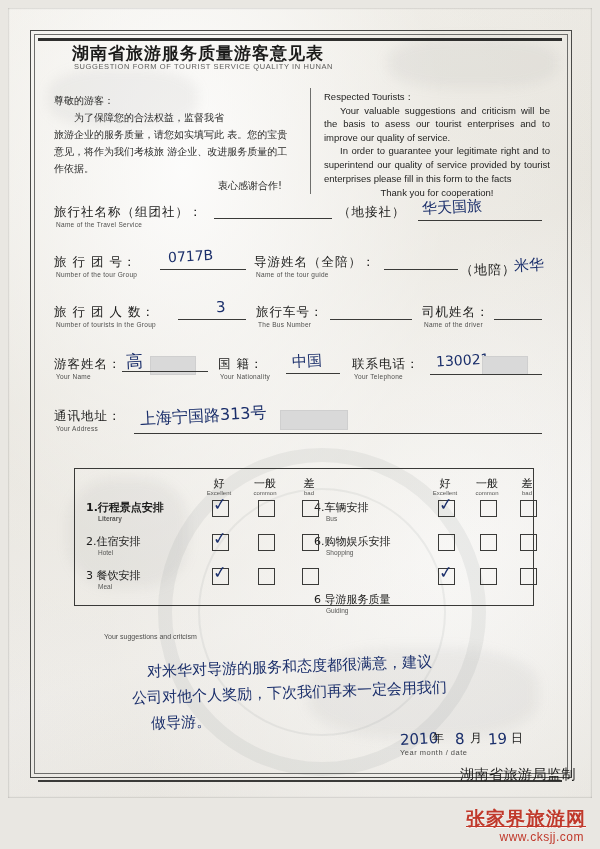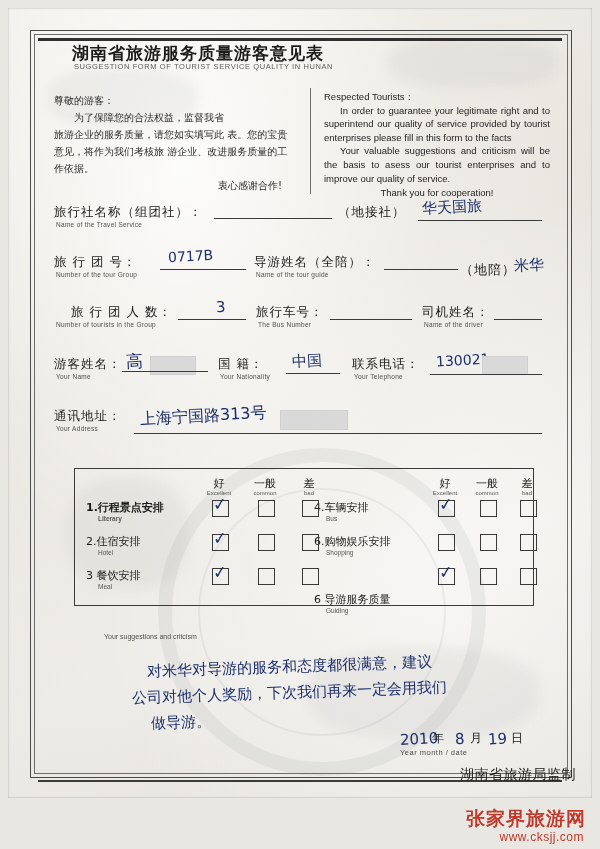--- a/index.html
+++ b/index.html
@@ -134,20 +134,21 @@
 
   
   #foot-rule{position:absolute;left:30px;top:772px;width:524px;height:2px;background:#3a3a38;}
   #foot-text{position:absolute;left:452px;top:758px;font-family:"DejaVu Sans",sans-serif;font-size:14px;color:#1b1b1a;letter-spacing:.5px;}
 
   
   #site-cn{
     position:absolute;right:14px;top:806px;
     font-family:"DejaVu Sans",sans-serif;font-size:19px;font-weight:bold;color:#c0392b;letter-spacing:1px;
     text-shadow:0 1px 0 rgba(255,255,255,.6);
+    text-decoration:underline;
   }
   #site-url{
     position:absolute;right:16px;top:830px;
     font-size:12px;color:#c0392b;letter-spacing:.5px;
   }
 </style>
 </head>
 <body>
 
 <div id="paper">
@@ -171,22 +172,22 @@
   <div id="title-bar">
     <div id="title-rule-top"></div>
     <div id="title-cn">湖南省旅游服务质量游客意见表</div>
     <div id="title-en">SUGGESTION FORM OF TOURIST SERVICE QUALITY IN HUNAN</div>
   </div>
 
   <div id="divider"></div>
 
   <div id="intro-right">
     <p>Respected Tourists：</p>
+    <p class="ti">Your valuable suggestions and criticism will be the basis to asess our tourist enterprises and to improve our quality of service.</p>
     <p class="ti">In order to guarantee your legitimate right and to superintend our quality of service provided by tourist enterprises please fill in this form to the facts</p>
-    <p class="ti">Your valuable suggestions and criticism will be the basis to asess our tourist enterprises and to improve our quality of service.</p>
     <p class="thanks">Thank you for cooperation!</p>
   </div>
 
   <div class="lbl-cn" style="left:46px;top:196px;">旅行社名称（组团社）：</div>
   <div class="lbl-en" style="left:48px;top:213px;">Name   of   the   Travel   Service</div>
   <div class="rule" style="left:206px;top:210px;width:118px;"></div>
   <div class="lbl-cn" style="left:330px;top:196px;">（地接社）</div>
   <div class="hand blue" style="left:414px;top:190px;">华天国旅</div>
   <div class="rule" style="left:410px;top:212px;width:124px;"></div>
 
@@ -195,21 +196,21 @@
   <div class="hand blue" style="left:160px;top:240px;font-size:14px;">0717B</div>
   <div class="rule" style="left:152px;top:261px;width:86px;"></div>
 
   <div class="lbl-cn" style="left:246px;top:246px;">导游姓名（全陪）：</div>
   <div class="lbl-en" style="left:248px;top:263px;">Name   of   the   tour   guide</div>
   <div class="rule" style="left:376px;top:261px;width:74px;"></div>
 
   <div class="lbl-cn" style="left:452px;top:253px;font-size:13px;">（地陪）</div>
   <div class="hand blue" style="left:506px;top:248px;">米华</div>
 
-  <div class="lbl-cn" style="left:63px;top:296px;">旅 行 团 人 数：</div>
+  <div class="lbl-cn" style="left:46px;top:296px;">旅 行 团 人 数：</div>
   <div class="lbl-en" style="left:48px;top:313px;">Number of tourists in the Group</div>
   <div class="hand blue" style="left:208px;top:290px;">3</div>
   <div class="rule" style="left:170px;top:311px;width:68px;"></div>
 
   <div class="lbl-cn" style="left:248px;top:296px;">旅行车号：</div>
   <div class="lbl-en" style="left:250px;top:313px;">The  Bus  Number</div>
   <div class="rule" style="left:322px;top:311px;width:82px;"></div>
 
   <div class="lbl-cn" style="left:414px;top:296px;">司机姓名：</div>
   <div class="lbl-en" style="left:416px;top:313px;">Name of the driver</div>

